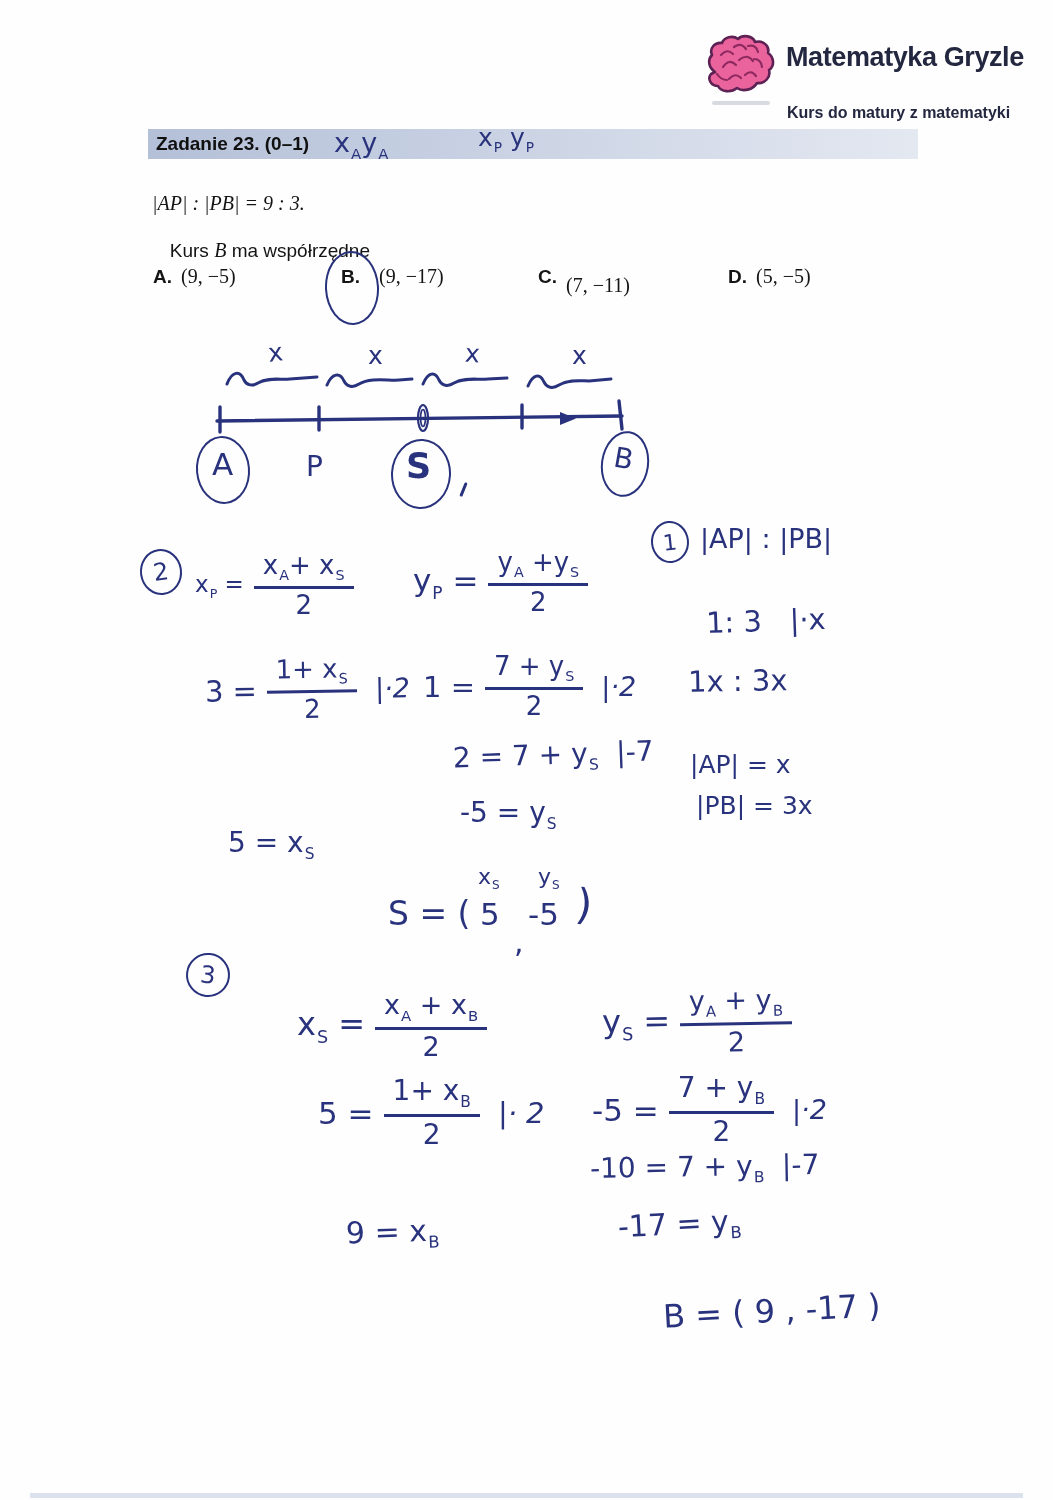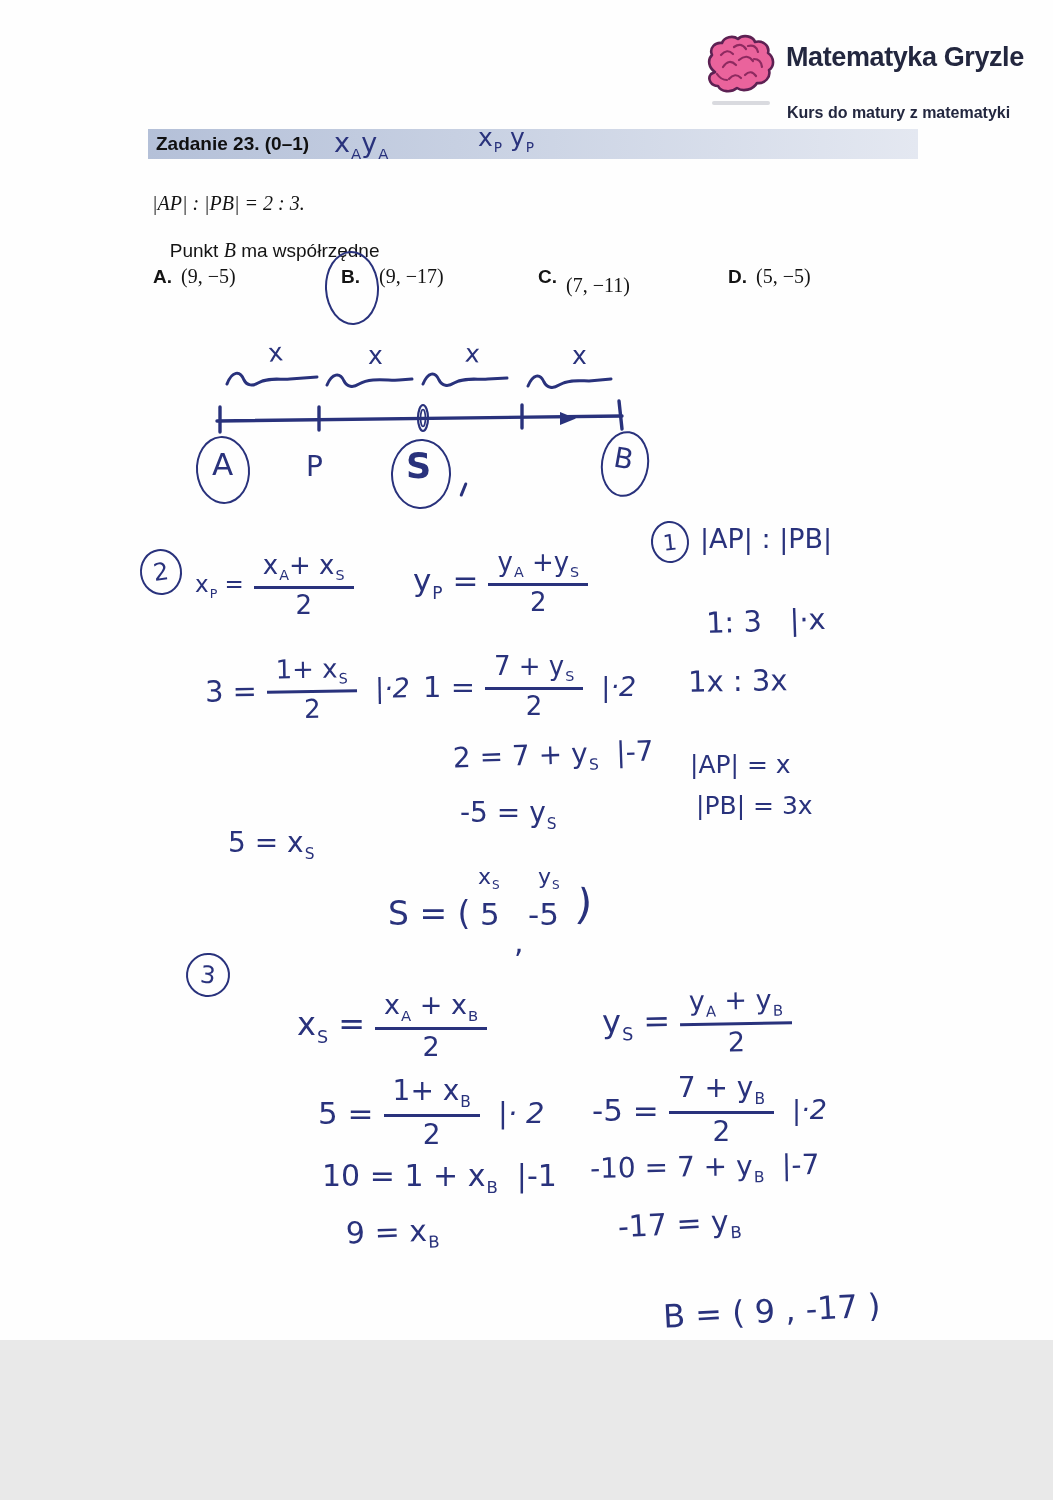--- a/index.html
+++ b/index.html
@@ -1,16 +1,16 @@
 <!DOCTYPE html>
 <html><head>
 <meta charset="utf-8">
 <style>
   html,body{margin:0;padding:0;background:#e9e9e9;}
-  #page{position:relative;width:1053px;height:1340px;margin:0 auto;background:#fefefe;overflow:hidden;
+  #page{position:relative;width:1053px;height:1500px;margin:0 auto;background:#fefefe;overflow:hidden;
         font-family:"Liberation Sans",sans-serif;}
   .abs{position:absolute;}
 
   
   .pt{font-family:"Liberation Sans",sans-serif;color:#141414;font-size:19px;}
   .pm{font-family:"Liberation Serif",serif;font-style:italic;color:#141414;font-size:20px;}
   .pv{font-family:"Liberation Serif",serif;color:#141414;font-size:20px;}
   .ansLabel{font-family:"Liberation Sans",sans-serif;font-weight:bold;color:#141414;font-size:19px;}
 
   
@@ -69,23 +69,23 @@
   <div class="abs smudge" style="left:712px;top:101px"></div>
   <div class="abs logo-title" style="left:786px;top:42px">Matematyka Gryzle</div>
   <div class="abs logo-sub" style="left:787px;top:72px">Kurs do matury z matematyki</div>
 
   <div class="abs hbar">
     <div class="hbar-title">Zadanie 23. (0–1)</div>
   </div>
   <div class="abs hw" style="left:334px;top:127px;font-size:27px">x<sub>A</sub>y<sub>A</sub></div>
   <div class="abs hw" style="left:478px;top:123px;font-size:25px">x<sub>P</sub> y<sub>P</sub></div>
 
-  <div class="abs pm" style="left:152px;top:192px">|AP| : |PB| = 2 : 3.</div>
+  <div class="abs pm" style="left:152px;top:192px">|AP| : |PB| = 9 : 3.</div>
   <div class="abs" style="left:152px;top:221px;white-space:pre">
-    <span class="pt">Punkt </span><span class="pm">B</span><span class="pt"> ma współrzędne</span>
+    <span class="pt">Kurs </span><span class="pm">B</span><span class="pt"> ma współrzędne</span>
   </div>
 
   <div class="abs ansLabel" style="left:153px;top:266px">A.</div>
   <div class="abs pv" style="left:181px;top:265px">(9, −5)</div>
 
   <div class="abs circle" style="left:325px;top:251px;width:50px;height:70px;transform:rotate(-3deg)"></div>
   <div class="abs ansLabel" style="left:341px;top:266px">B.</div>
   <div class="abs pv" style="left:379px;top:265px">(9, −17)</div>
 
   <div class="abs ansLabel" style="left:538px;top:266px">C.</div>
@@ -213,21 +213,20 @@
 
   <div class="abs hw eqrow" style="left:592px;top:1072px">
     <span style="font-size:31px">-5 =</span>
     <span class="frac" style="font-size:28px">
       <span class="num">7 + y<sub>B</sub></span>
       <span class="den">2</span>
     </span>
     <span class="op" style="font-size:27px">|·2</span>
   </div>
 
-  <div class="abs hw hwline" style="left:322px;top:1158px;font-size:30px">10 = 1 + x<sub>B</sub>  |-1</div>
   <div class="abs hw hwline" style="left:590px;top:1150px;font-size:28px;transform:rotate(-1deg)">-10 = 7 + y<sub>B</sub>  |-7</div>
   <div class="abs hw hwline" style="left:346px;top:1214px;font-size:30px;transform:rotate(-2deg)">9 = x<sub>B</sub></div>
   <div class="abs hw hwline" style="left:618px;top:1206px;font-size:30px;transform:rotate(-3deg)">-17 = y<sub>B</sub></div>
 
   <div class="abs hw hwline" style="left:663px;top:1292px;font-size:32px;transform:rotate(-3deg)">B = ( 9 , -17 )</div>
 
   <div class="abs botbar"></div>
 </div>
 
 </body></html>

